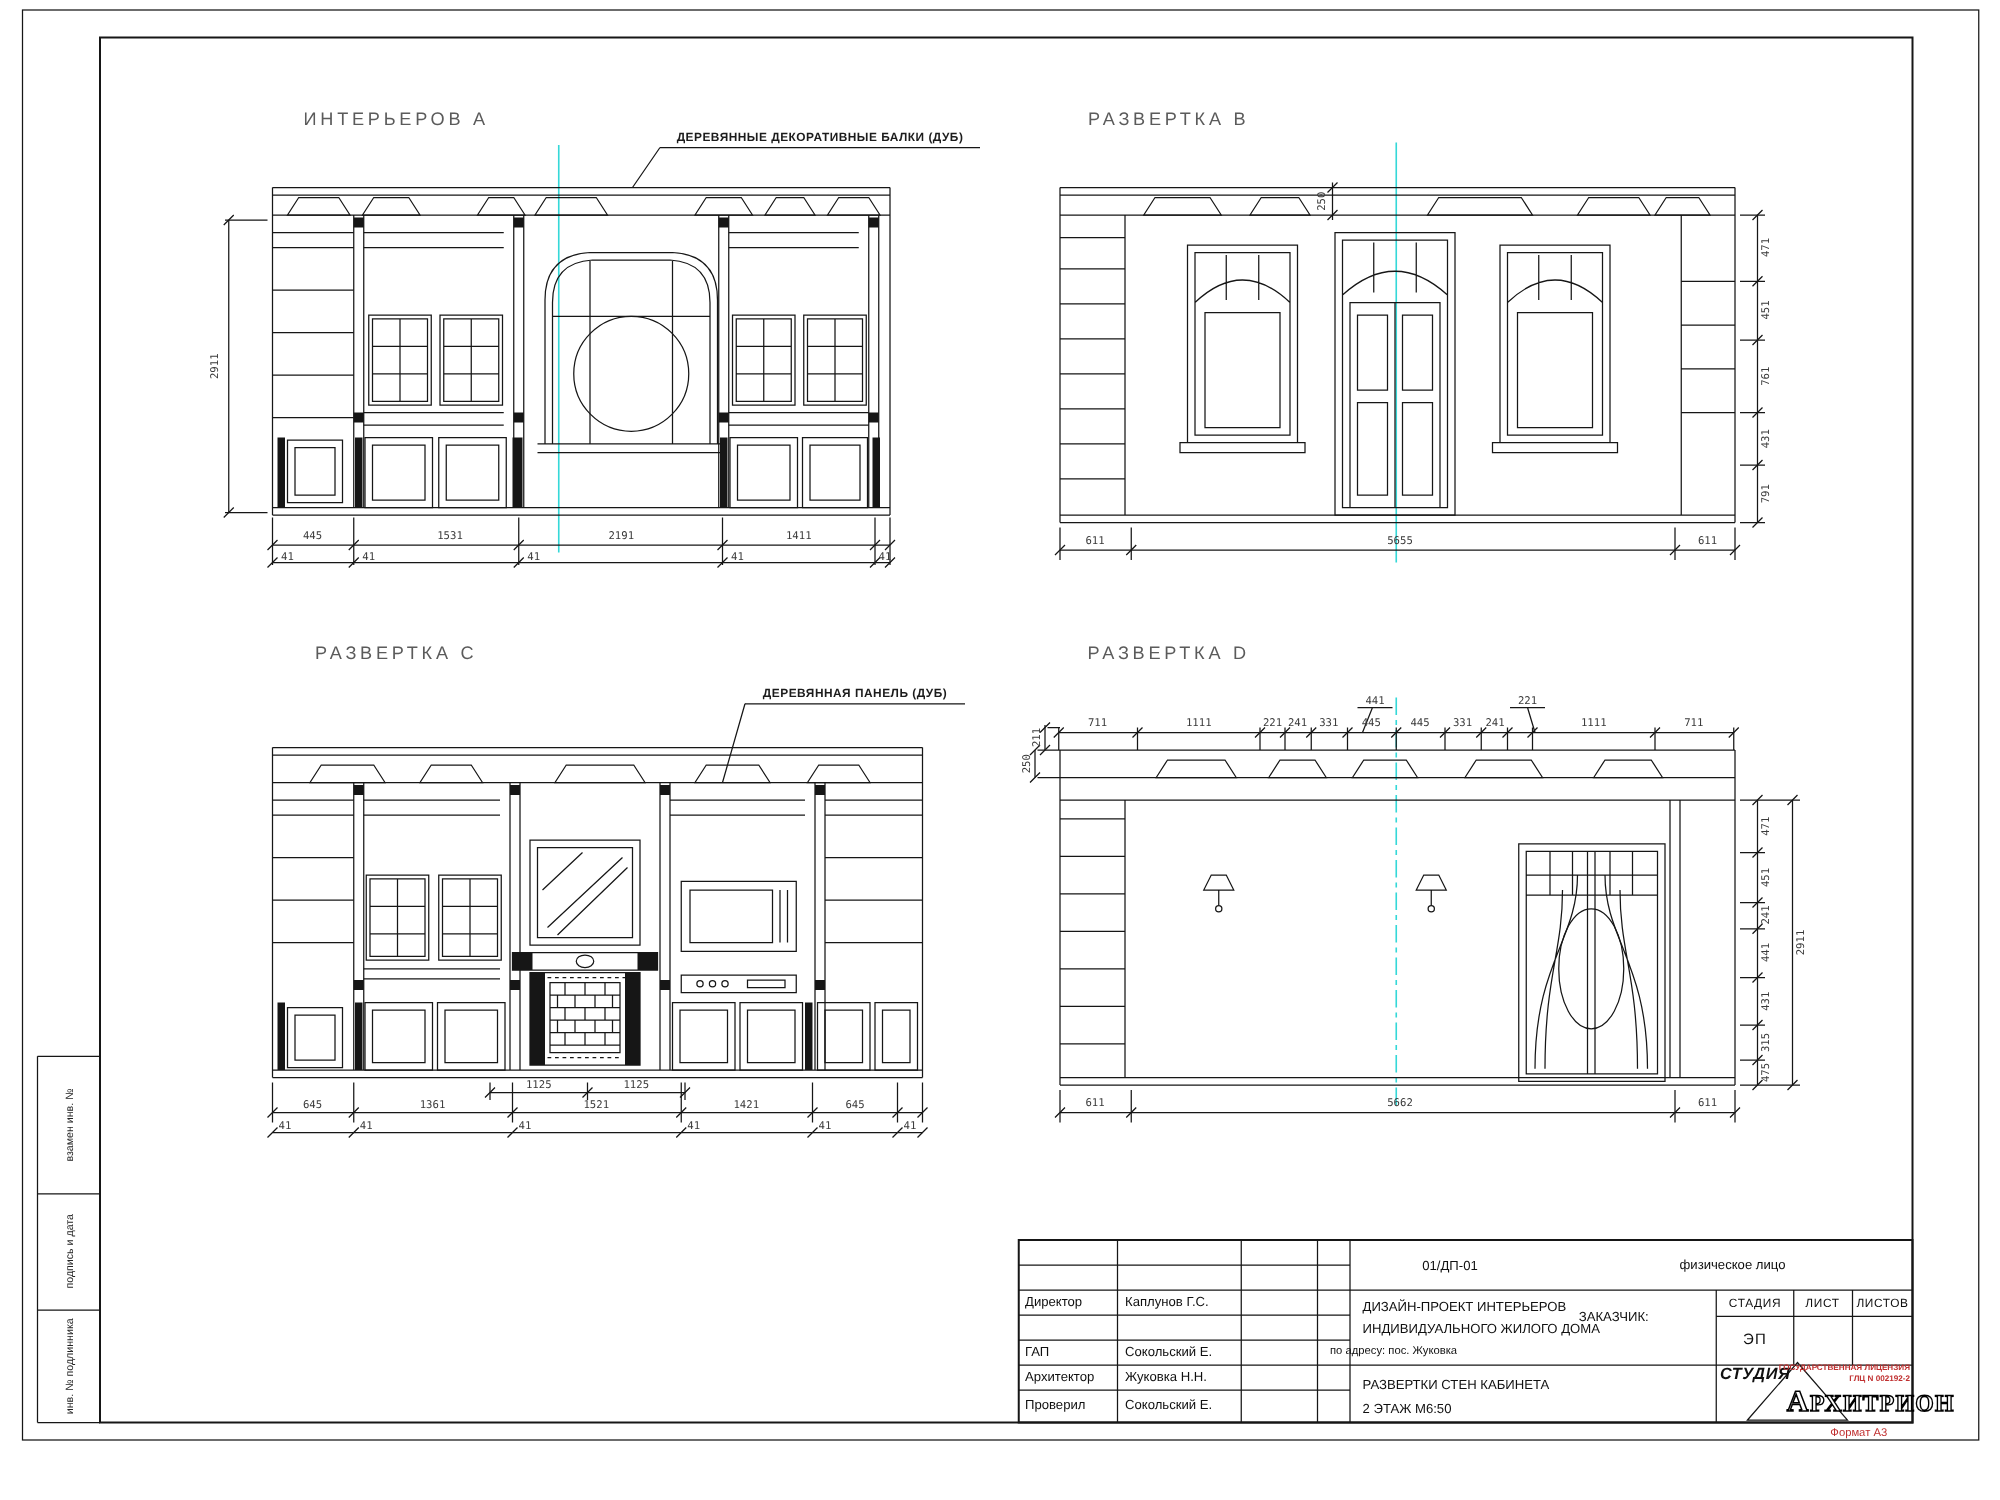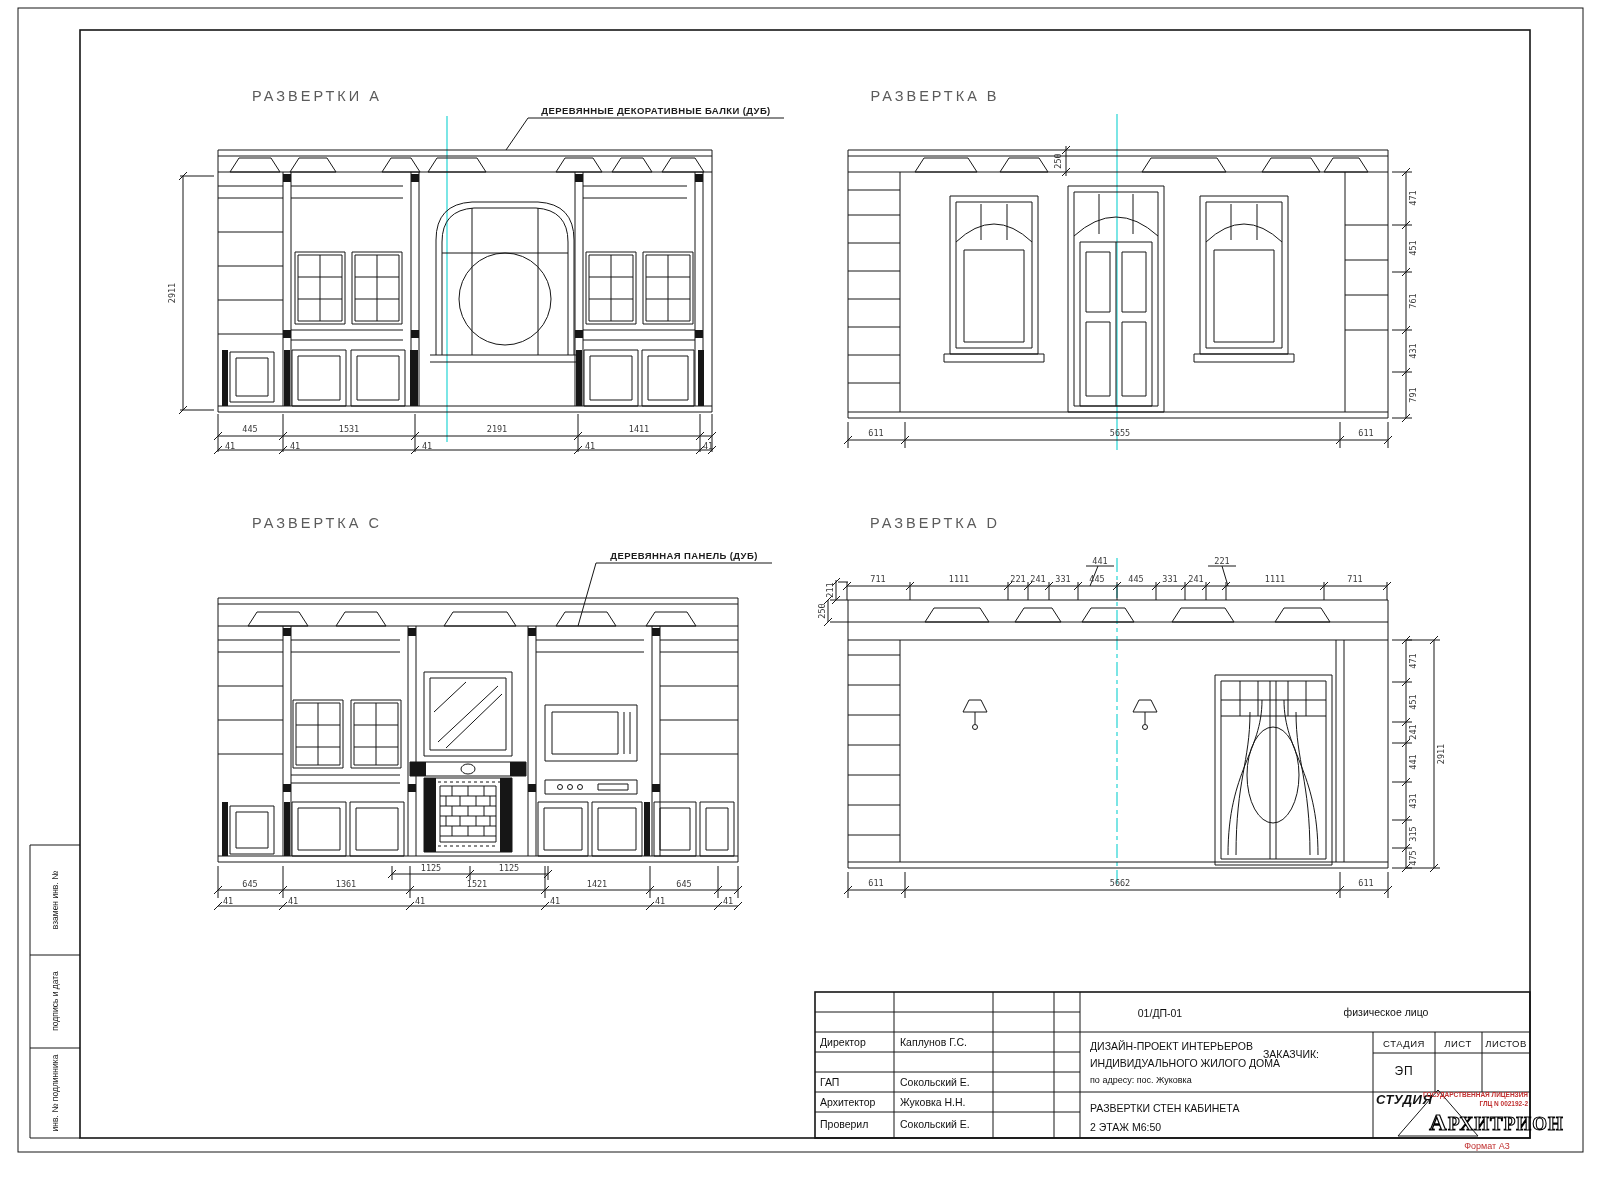--- a/index.html
+++ b/index.html
@@ -123,32 +123,32 @@
   <g>
     <rect class="lnth" x="815" y="992" width="715" height="146"></rect>
     <path class="ln" d="M815 1012 H1080 M815 1032 H1530 M815 1052 H1080 M815 1072 H1080 M815 1092 H1530 M815 1112 H1080 M1373 1053 H1530"></path>
     <path class="ln" d="M894 992 V1138 M993 992 V1138 M1054 992 V1138 M1080 992 V1138 M1373 1032 V1138 M1435 1032 V1092 M1482 1032 V1092"></path>
     <polygon class="ln" points="1398,1136 1438,1090 1478,1136"></polygon>
   </g>
 </svg>
 
 <div>
 
-  <span class="abs ctr ttl" style="left:317px;top:96px">РАЗВЕРТКИ  A</span>
+  <span class="abs ctr ttl" style="left:317px;top:96px">ИНТЕРЬЕРОВ  A</span>
   <span class="abs ctr ttl" style="left:935px;top:96px">РАЗВЕРТКА  B</span>
   <span class="abs ctr ttl" style="left:317px;top:523px">РАЗВЕРТКА  C</span>
   <span class="abs ctr ttl" style="left:935px;top:523px">РАЗВЕРТКА  D</span>
 
   <span class="abs ctr callout" style="left:656px;top:110px">ДЕРЕВЯННЫЕ ДЕКОРАТИВНЫЕ БАЛКИ (ДУБ)</span>
   <span class="abs ctr callout" style="left:684px;top:555px">ДЕРЕВЯННАЯ ПАНЕЛЬ (ДУБ)</span>
 
   <div>
         <span class="dim" style="left: 172px; top: 293px; transform: translate(-50%, -50%) rotate(-90deg);">2911</span>
         <span class="dim" style="left: 250px; top: 429px; transform: translate(-50%, -50%);">445</span>
-        <span class="dim" style="left: 349px; top: 429px; transform: translate(-50%, -50%); text-align: right;">1531</span>
+        <span class="dim" style="left: 360px; top: 429px; transform: translate(-50%, -50%); text-align: right;">1531</span>
         <span class="dim" style="left: 497px; top: 429px; transform: translate(-50%, -50%);">2191</span>
         <span class="dim" style="left: 639px; top: 429px; transform: translate(-50%, -50%);">1411</span>
         <span class="dim" style="left: 230px; top: 446px; transform: translate(-50%, -50%);">41</span>
         <span class="dim" style="left: 295px; top: 446px; transform: translate(-50%, -50%);">41</span>
         <span class="dim" style="left: 427px; top: 446px; transform: translate(-50%, -50%);">41</span>
         <span class="dim" style="left: 590px; top: 446px; transform: translate(-50%, -50%);">41</span>
         <span class="dim" style="left: 708px; top: 446px; transform: translate(-50%, -50%);">41</span>
         <span class="dim" style="left: 1058px; top: 161px; transform: translate(-50%, -50%) rotate(-90deg);">250</span>
         <span class="dim" style="left: 1413px; top: 198px; transform: translate(-50%, -50%) rotate(-90deg);">471</span>
         <span class="dim" style="left: 1413px; top: 248px; transform: translate(-50%, -50%) rotate(-90deg);">451</span>
@@ -211,21 +211,21 @@
   <span class="abs lft tb" style="left:900px;top:1042px">Каплунов Г.С.</span>
   <span class="abs lft tb" style="left:820px;top:1082px">ГАП</span>
   <span class="abs lft tb" style="left:900px;top:1082px">Сокольский Е.</span>
   <span class="abs lft tb" style="left:820px;top:1102px">Архитектор</span>
   <span class="abs lft tb" style="left:900px;top:1102px">Жуковка Н.Н.</span>
   <span class="abs lft tb" style="left:820px;top:1124px">Проверил</span>
   <span class="abs lft tb" style="left:900px;top:1124px">Сокольский Е.</span>
 
   <span class="abs lft tb" style="left:1090px;top:1046px">ДИЗАЙН-ПРОЕКТ ИНТЕРЬЕРОВ</span>
   <span class="abs lft tb" style="left:1090px;top:1063px">ИНДИВИДУАЛЬНОГО ЖИЛОГО ДОМА</span>
-  <span class="abs lft tbs" style="left:1090px;top:1080px">по адресу: пос. Жуковка</span>
+  <span class="abs lft tbs" style="left:1064px;top:1080px">по адресу: пос. Жуковка</span>
   <span class="abs lft tb" style="left:1090px;top:1108px">РАЗВЕРТКИ СТЕН КАБИНЕТА</span>
   <span class="abs lft tb" style="left:1090px;top:1127px">2 ЭТАЖ    М6:50</span>
 
   <span class="abs ctr tbh" style="left:1404px;top:1043px">СТАДИЯ</span>
   <span class="abs ctr tbh" style="left:1458px;top:1043px">ЛИСТ</span>
   <span class="abs ctr tbh" style="left:1506px;top:1043px">ЛИСТОВ</span>
   <span class="abs ctr tbbig" style="left:1404px;top:1071px">ЭП</span>
 
   <span class="abs lft studio" style="left:1376px;top:1099px">СТУДИЯ</span>
   <span class="abs ctr logoA" style="left:1438px;top:1122px">А</span>

